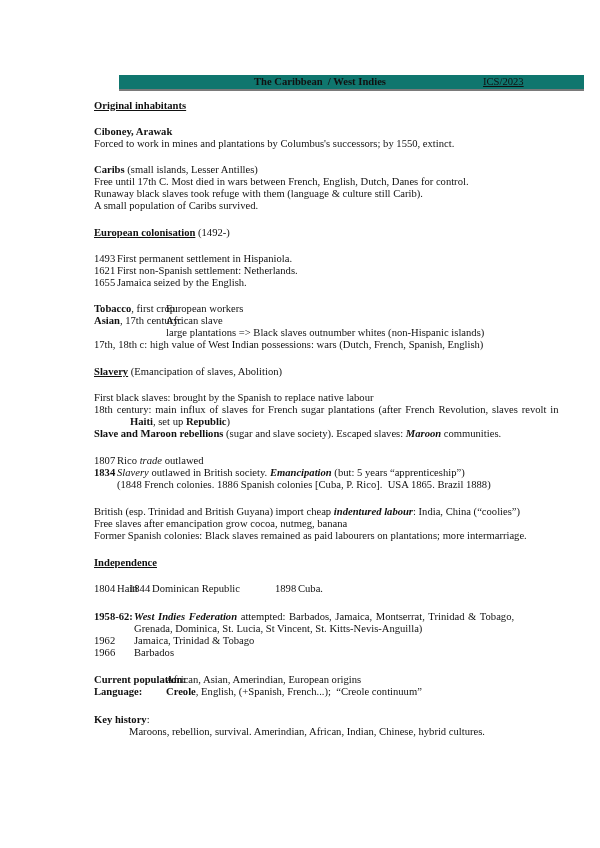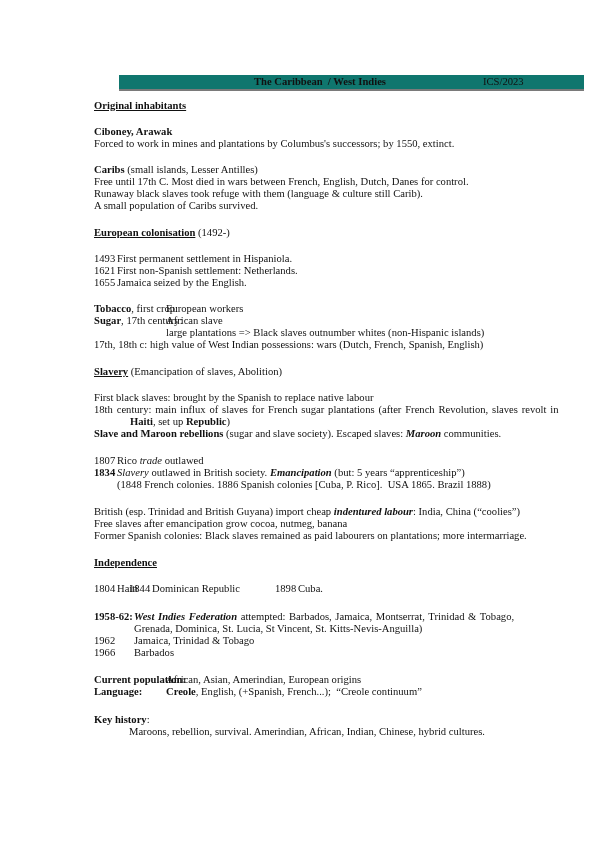--- a/index.html
+++ b/index.html
@@ -2,21 +2,21 @@
 <html><head>
 <meta charset="utf-8">
 <style>
   html, body { margin: 0; padding: 0; background: #ffffff; }
   body { width: 600px; height: 848px; position: relative; overflow: hidden;
          font-family: "Liberation Serif", "DejaVu Serif", serif; color: #111; font-size: 10.6px; }
   .page { position: absolute; left: 0; top: 0; width: 600px; height: 848px; }
   .hdr { position: absolute; left: 80px; top: 75px; width: 465px; height: 14px;
          background: #0f766e; border-bottom: 2px solid #7a7a7a; margin-left: 39px; }
   .hdr .title { position: absolute; left: 135px; top: 1px; font-weight: bold; white-space: pre; }
-  .hdr .code { position: absolute; left: 364px; top: 1px; }
+  .hdr .code { position: absolute; left: 364px; top: 1px; text-decoration: underline; }
   .ln { position: absolute; left: 94px; white-space: pre; line-height: 12px; }
   .b { font-weight: bold; }
   .i { font-style: italic; }
   .u { text-decoration: underline; }
   .c2 { position: absolute; white-space: pre; line-height: 12px; }
 </style>
 </head>
 <body>
 
 <div class="page">
@@ -38,21 +38,21 @@
 
   <div class="ln" style="top:253px">1493</div>
   <div class="c2" style="left:117px;top:253px">First permanent settlement in Hispaniola.</div>
   <div class="ln" style="top:265px">1621</div>
   <div class="c2" style="left:117px;top:265px">First non-Spanish settlement: Netherlands.</div>
   <div class="ln" style="top:277px">1655</div>
   <div class="c2" style="left:117px;top:277px">Jamaica seized by the English.</div>
 
   <div class="ln" style="top:303px"><span class="b">Tobacco</span><span>, first crop:</span></div>
   <div class="c2" style="left:166px;top:303px">European workers</div>
-  <div class="ln" style="top:315px"><span class="b">Sugar</span><span>, 17th century:</span></div>
+  <div class="ln" style="top:315px"><span class="b">Asian</span><span>, 17th century:</span></div>
   <div class="c2" style="left:166px;top:315px">African slave</div>
   <div class="c2" style="left:166px;top:327px">large plantations =&gt; Black slaves outnumber whites (non-Hispanic islands)</div>
   <div class="ln" style="top:339px">17th, 18th c: high value of West Indian possessions: wars (Dutch, French, Spanish, English)</div>
 
   <div class="ln" style="top:366px"><span class="b u">Slavery</span><span> (Emancipation of slaves, Abolition)</span></div>
   <div class="ln" style="top:392px">First black slaves: brought by the Spanish to replace native labour</div>
   <div class="ln" style="top:404px;width:464px;word-spacing:1.2px">18th century: main influx of slaves for French sugar plantations (after French Revolution, slaves revolt in</div>
   <div class="c2" style="left:130px;top:416px"><span class="b">Haiti</span><span>, set up </span><span class="b">Republic</span><span>)</span></div>
   <div class="ln" style="top:428px"><span class="b">Slave and Maroon rebellions</span><span> (sugar and slave society). Escaped slaves: </span><span class="b i">Maroon</span><span> communities.</span></div>
 

